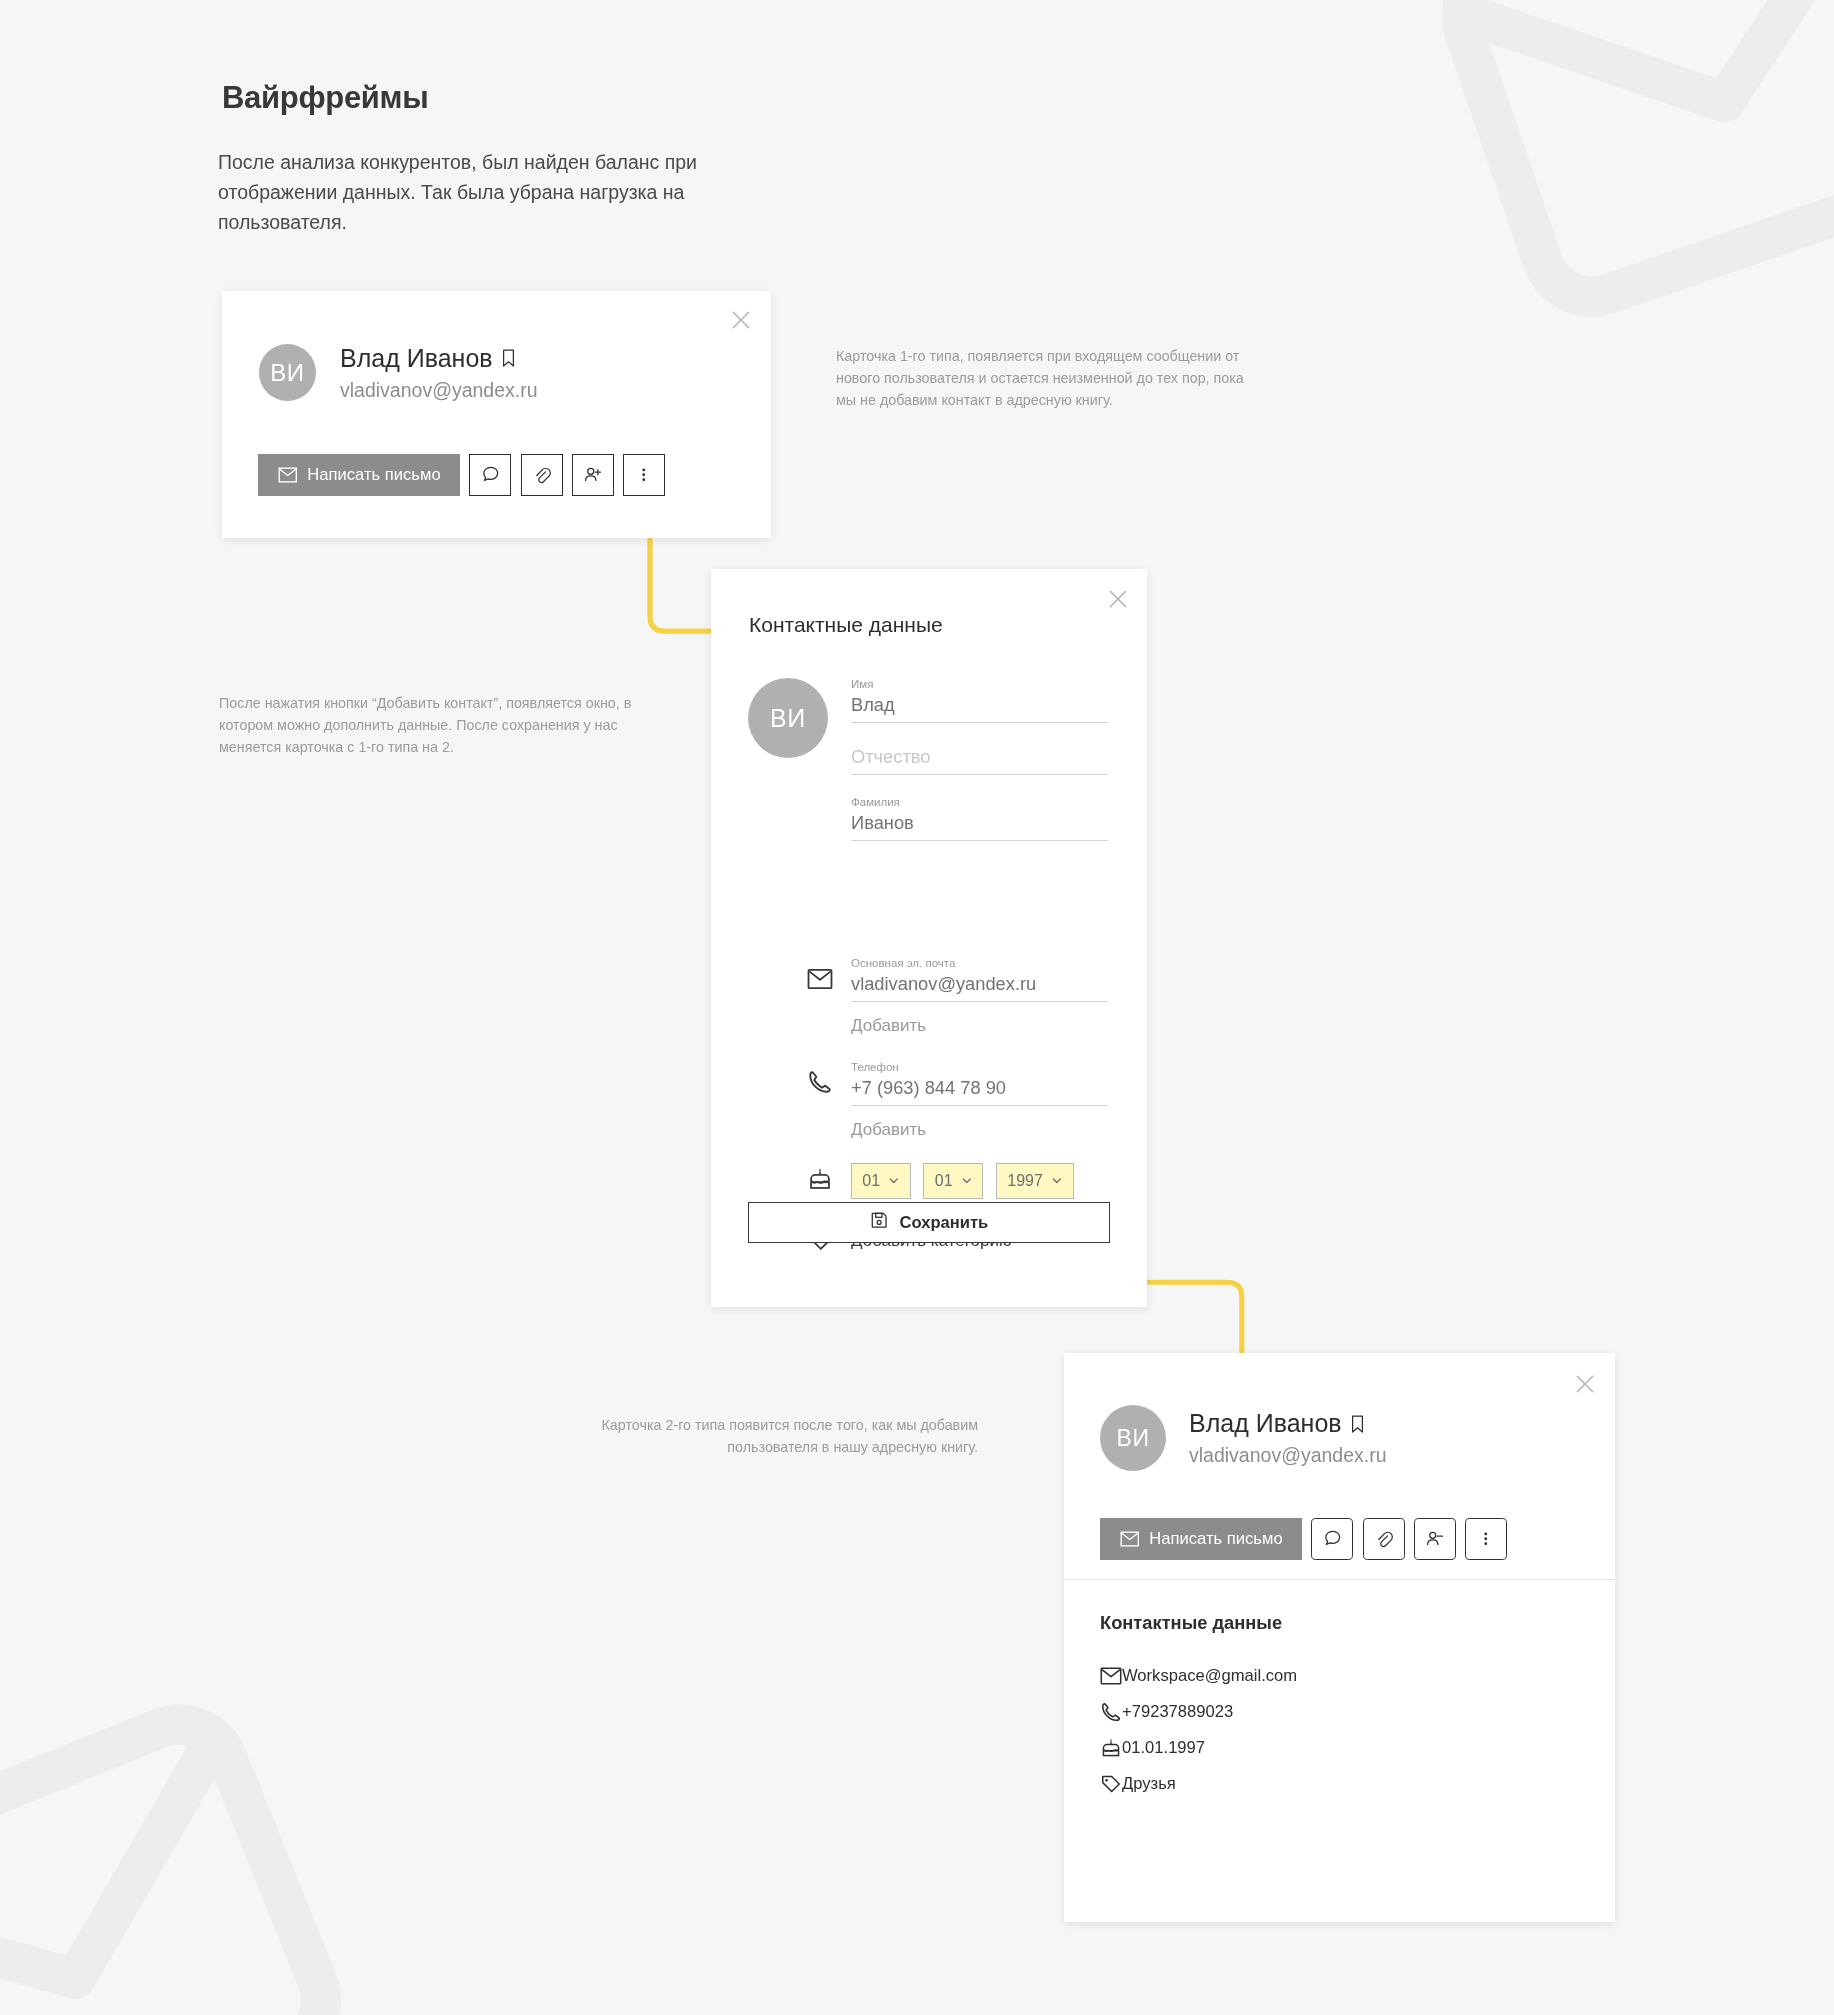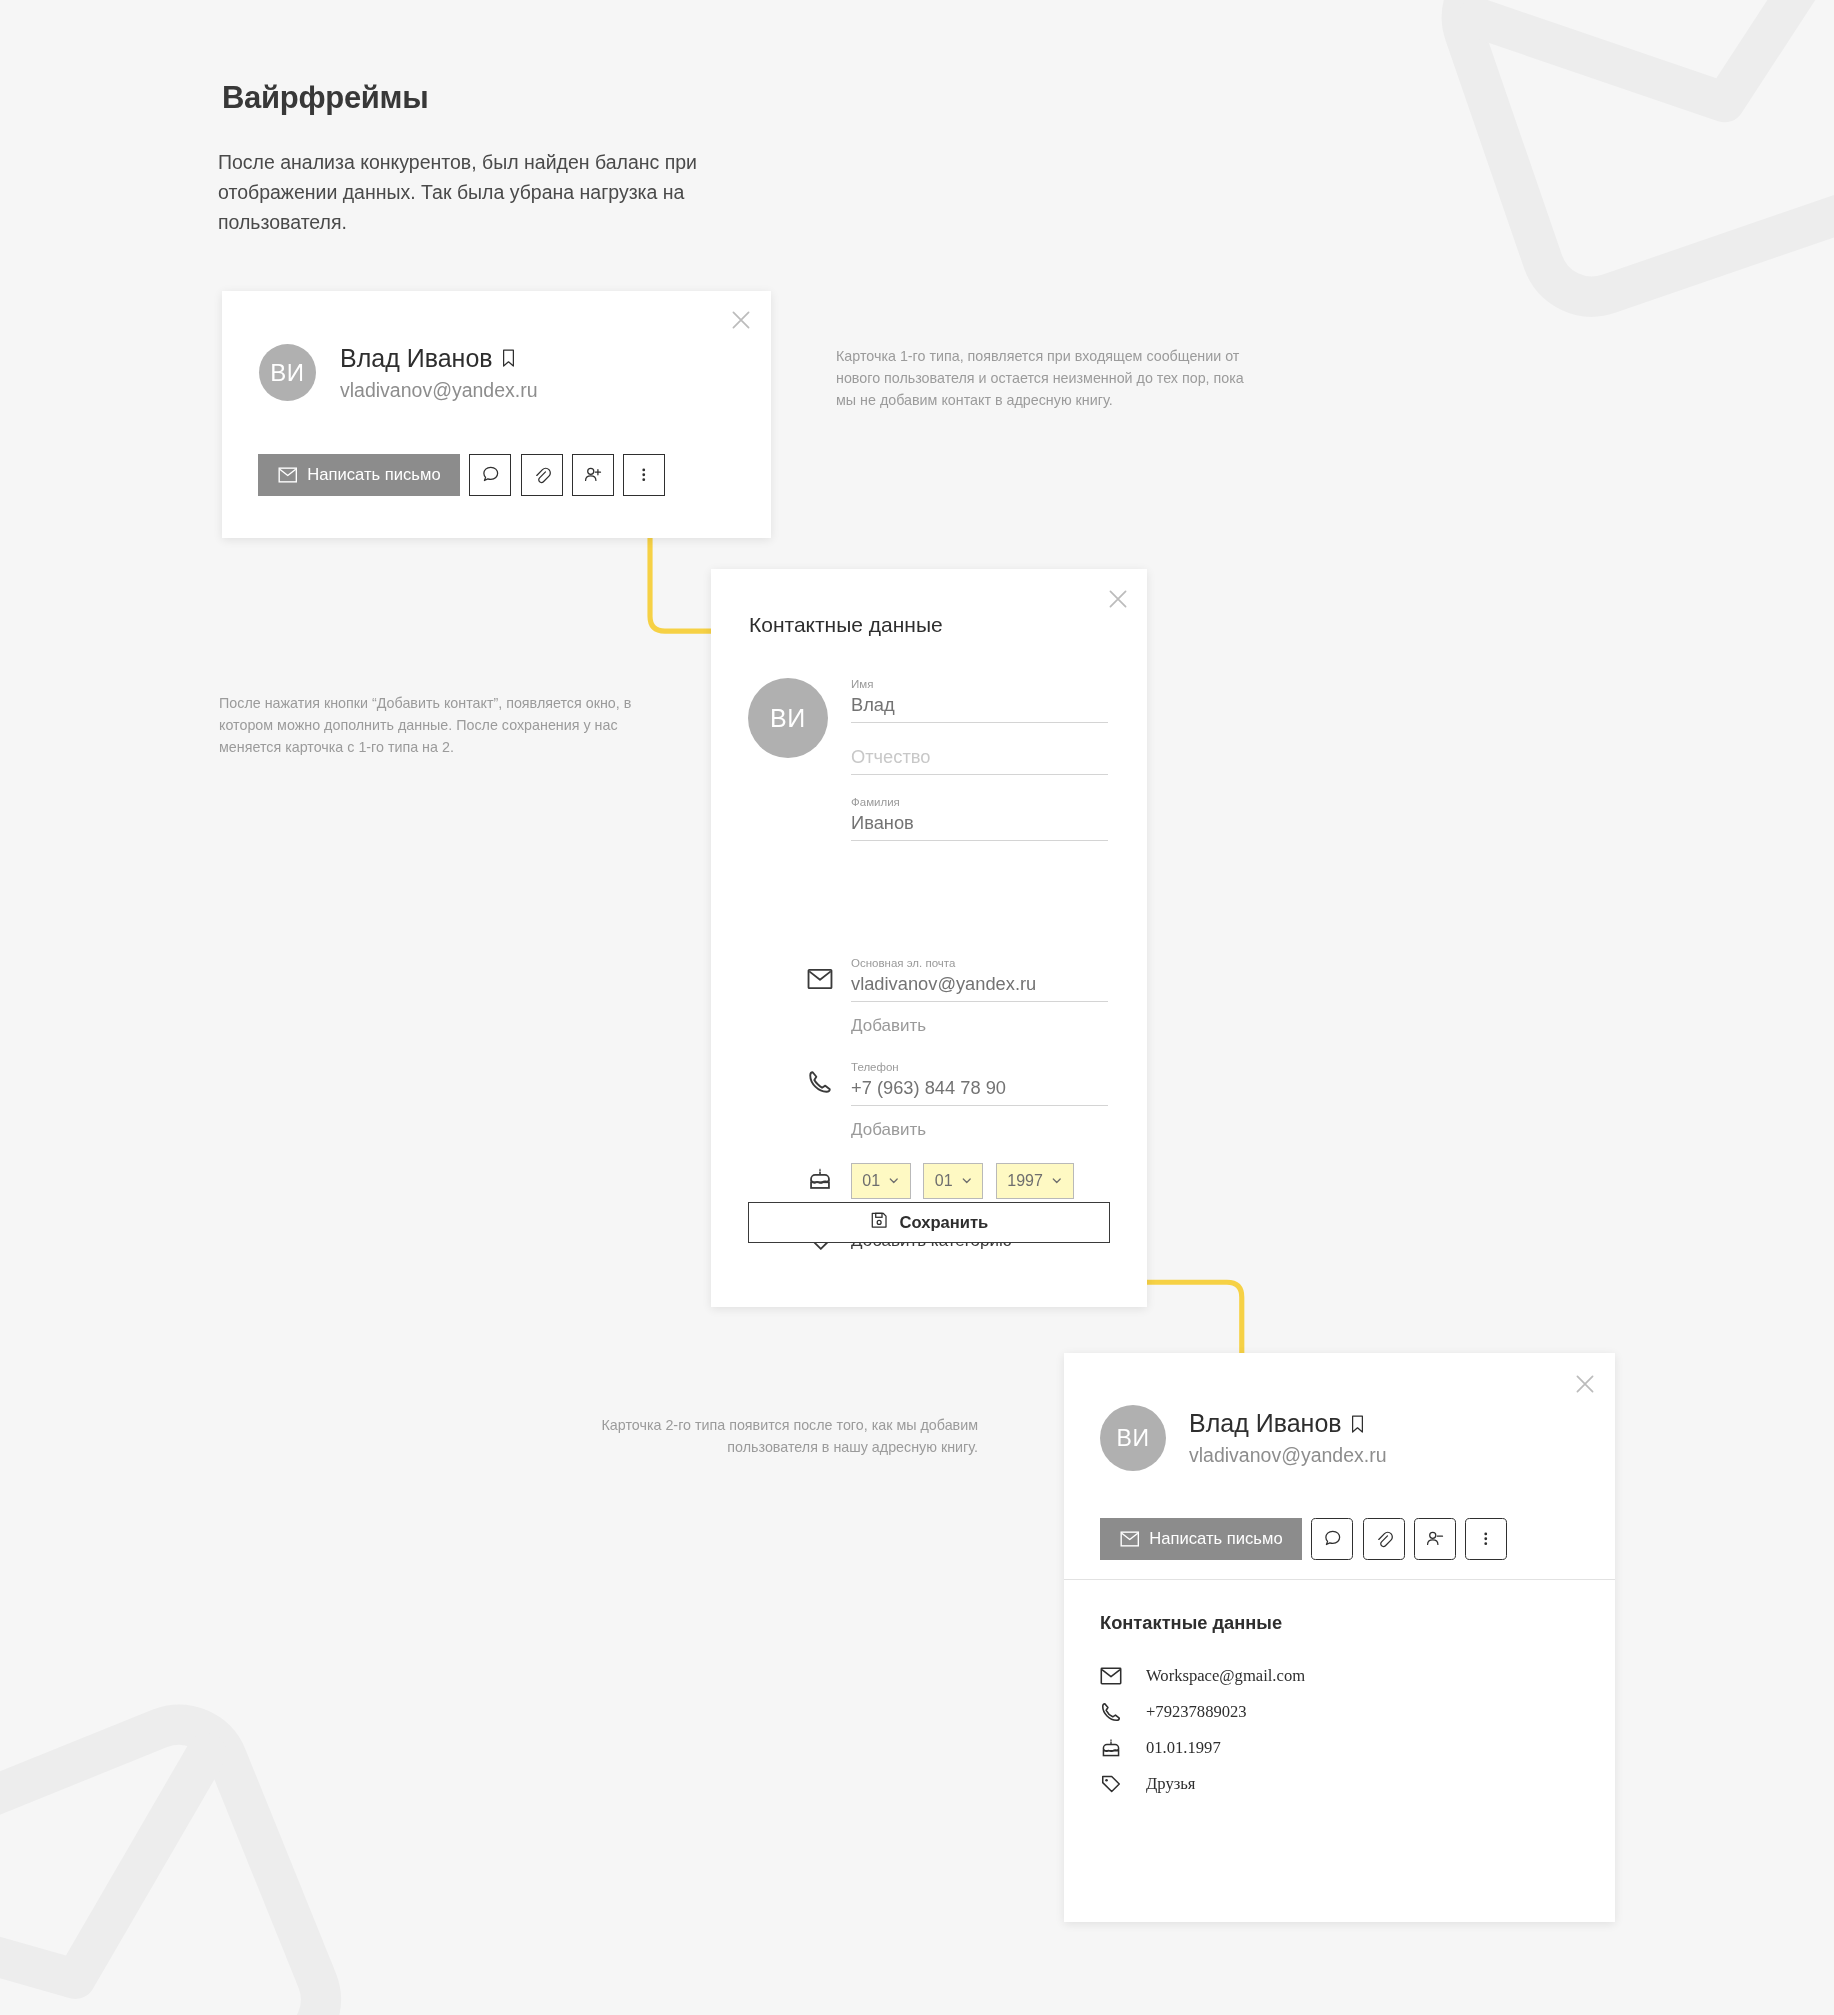--- a/index.html
+++ b/index.html
@@ -194,21 +194,21 @@
 
   
   #card3 { left: 1064px; top: 1353px; width: 551px; height: 569px; }
   #card3 .card-close { right: 17px; top: 18.3px; }
   #card3 .hdr { position: absolute; left: 36px; top: 52px; display: flex; align-items: center; gap: 23px; }
   #card3 .avatar { width: 66px; height: 66px; font-size: 23px; }
   #card3 .actions { position: absolute; left: 36px; top: 165px; }
   .divider { position: absolute; left: 0; right: 0; top: 226px; height: 1.1px; background: #e2e2e2; }
   .sect-title { position: absolute; left: 36px; top: 259px; font-size: 18.3px; font-weight: bold; color: #2e2e2e; }
   .detail-list { position: absolute; left: 36px; top: 305px; }
-  .detail-row { display: flex; align-items: center; gap: 24px; height: 36px; font-family: Liberation Serif, serif; }
+  .detail-row { display: flex; align-items: center; gap: 0; height: 36px; }
   .detail-row .ico { width: 22px; height: 22px; color: #2f2f2f; flex: 0 0 auto; }
   .detail-row .ico svg { display:block; width:100%; height:100%; }
   .detail-row .txt { font-size: 16.6px; color: #2e2e2e; }
   #card3 .btn-outline { left: 36px; top: 485px; width: 479px; height: 41px; border-radius: 3.4px; }
 
   
   .connector { position: absolute; pointer-events: none; }
 </style>
 </head>
 <body>

